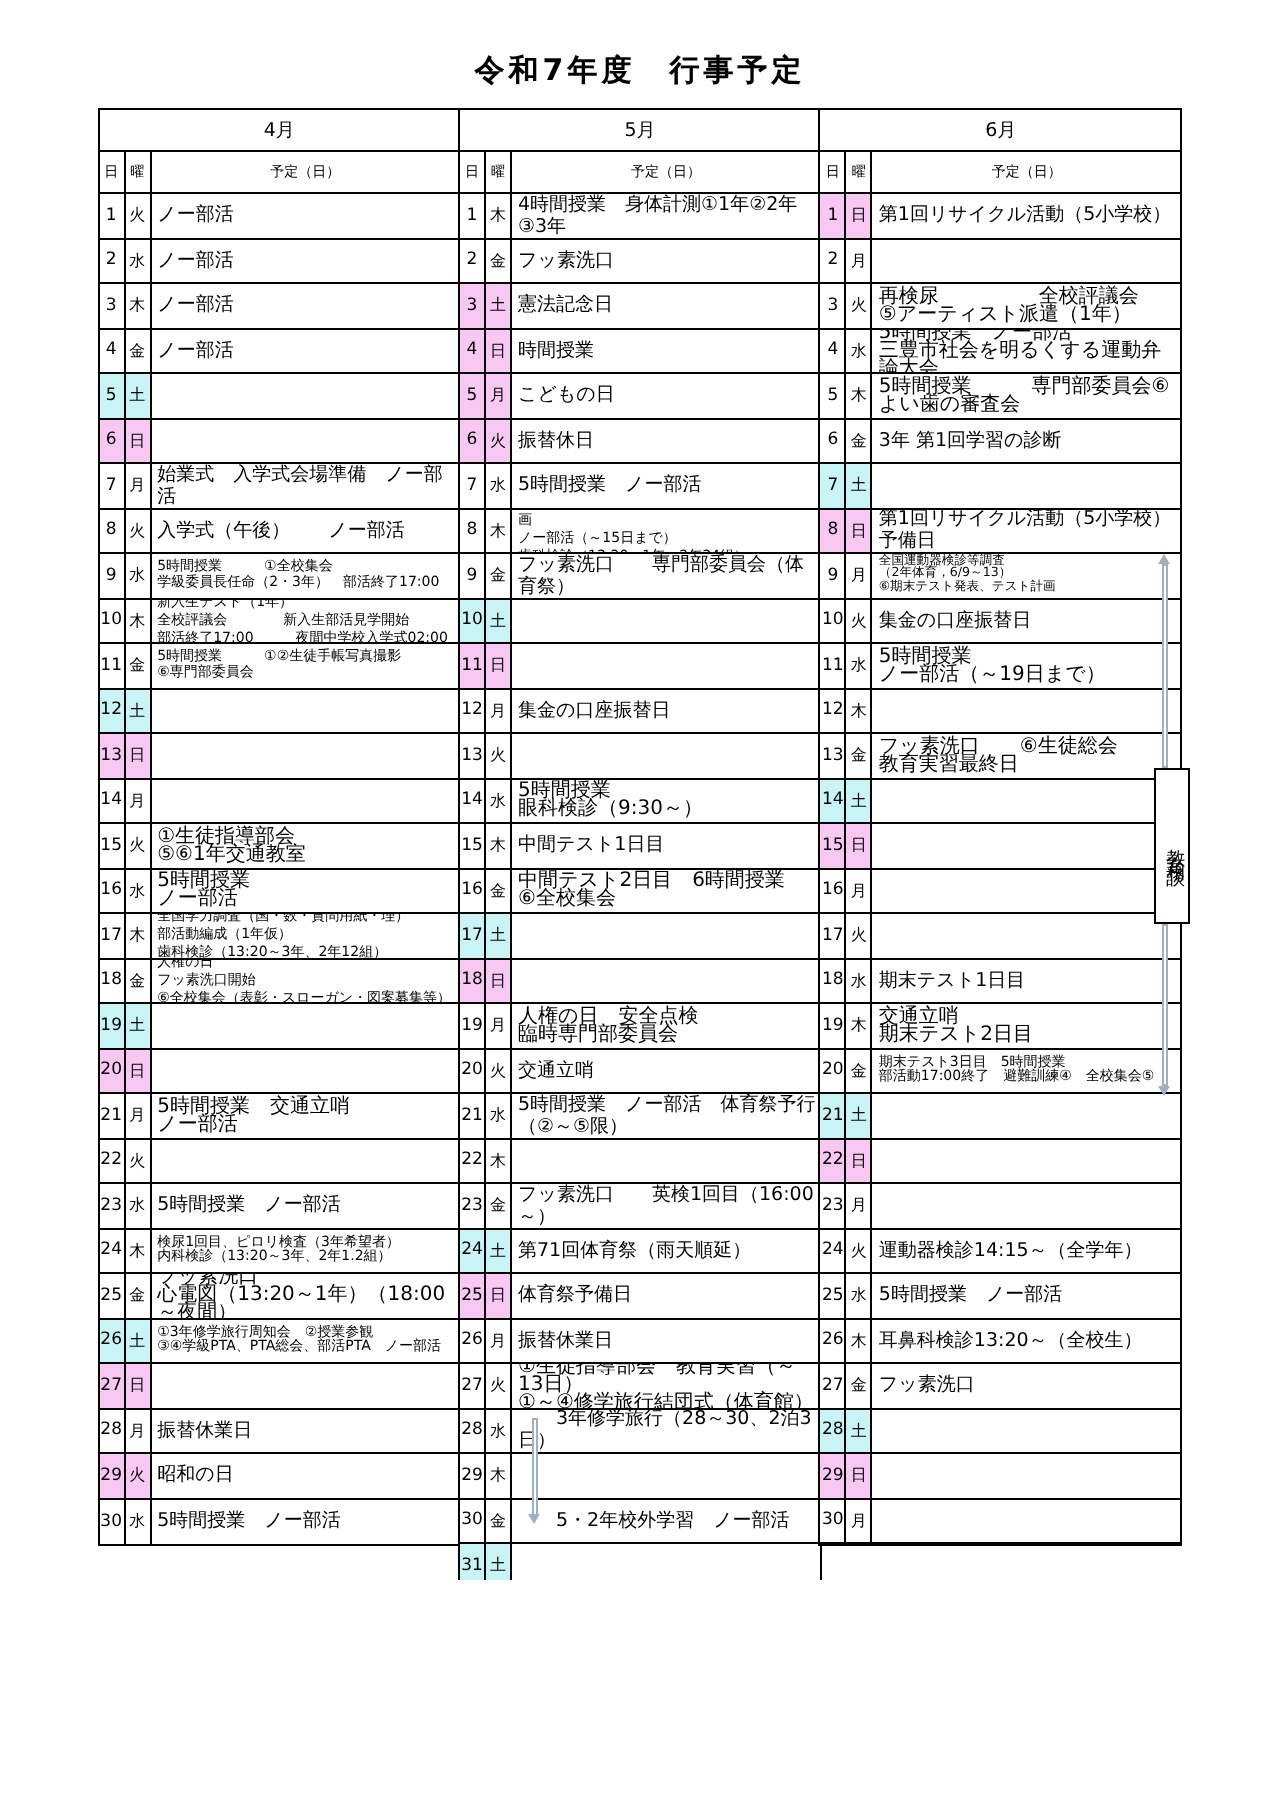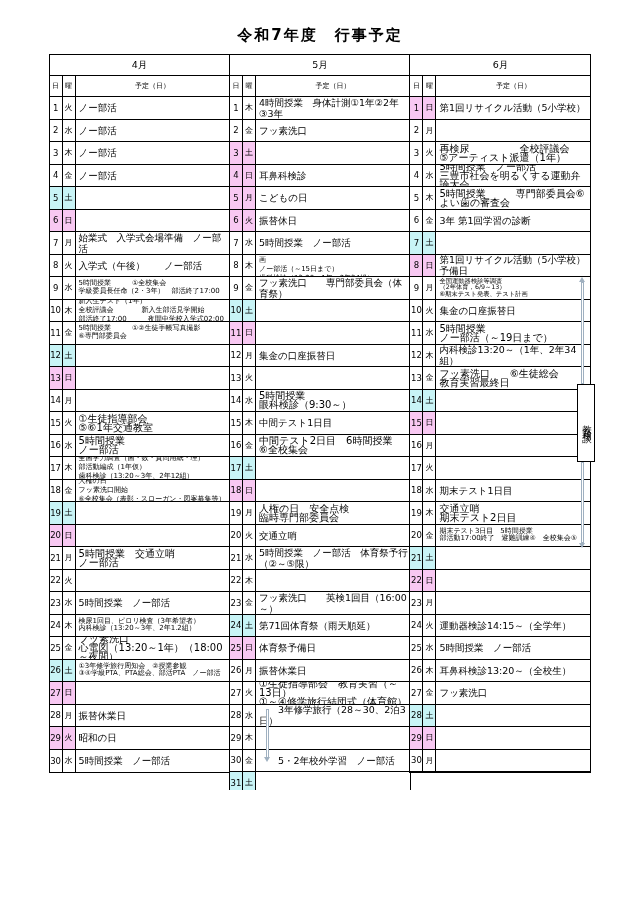--- a/index.html
+++ b/index.html
@@ -227,25 +227,26 @@
           <div class="tc f1">4時間授業　身体計測①1年②2年③3年</div>
         </div>
         <div class="row">
           <div class="dc">2</div>
           <div class="wc">金</div>
           <div class="tc f1">フッ素洗口</div>
         </div>
         <div class="row">
           <div class="dc hol">3</div>
           <div class="wc hol">土</div>
+          <div class="tc f1">憲法記念日</div>
         </div>
         <div class="row">
           <div class="dc hol">4</div>
           <div class="wc hol">日</div>
-          <div class="tc f1">耳鼻科検診</div>
+          <div class="tc f1">時間授業</div>
         </div>
         <div class="row">
           <div class="dc hol">5</div>
           <div class="wc hol">月</div>
           <div class="tc f1">こどもの日</div>
         </div>
         <div class="row">
           <div class="dc hol">6</div>
           <div class="wc hol">火</div>
           <div class="tc f1">振替休日</div>
@@ -448,21 +449,20 @@
         </div>
         <div class="row">
           <div class="dc">11</div>
           <div class="wc">水</div>
           <div class="tc f2">5時間授業
 ノー部活（～19日まで）</div>
         </div>
         <div class="row">
           <div class="dc">12</div>
           <div class="wc">木</div>
-          <div class="tc f1">内科検診13:20～（1年、2年34組）</div>
         </div>
         <div class="row">
           <div class="dc">13</div>
           <div class="wc">金</div>
           <div class="tc f2">フッ素洗口　　⑥生徒総会
 教育実習最終日</div>
         </div>
         <div class="row">
           <div class="dc sat">14</div>
           <div class="wc sat">土</div>

